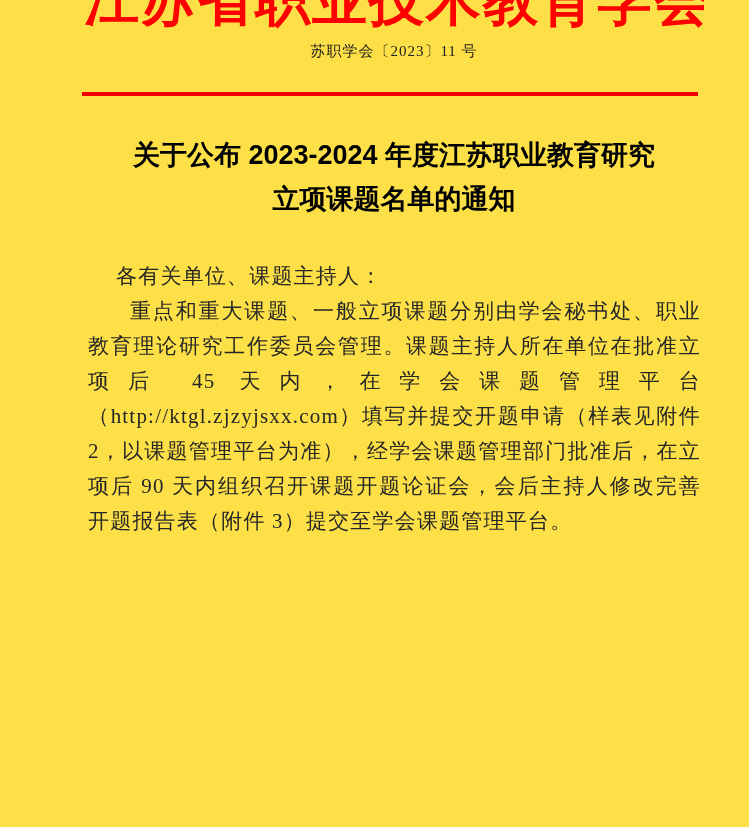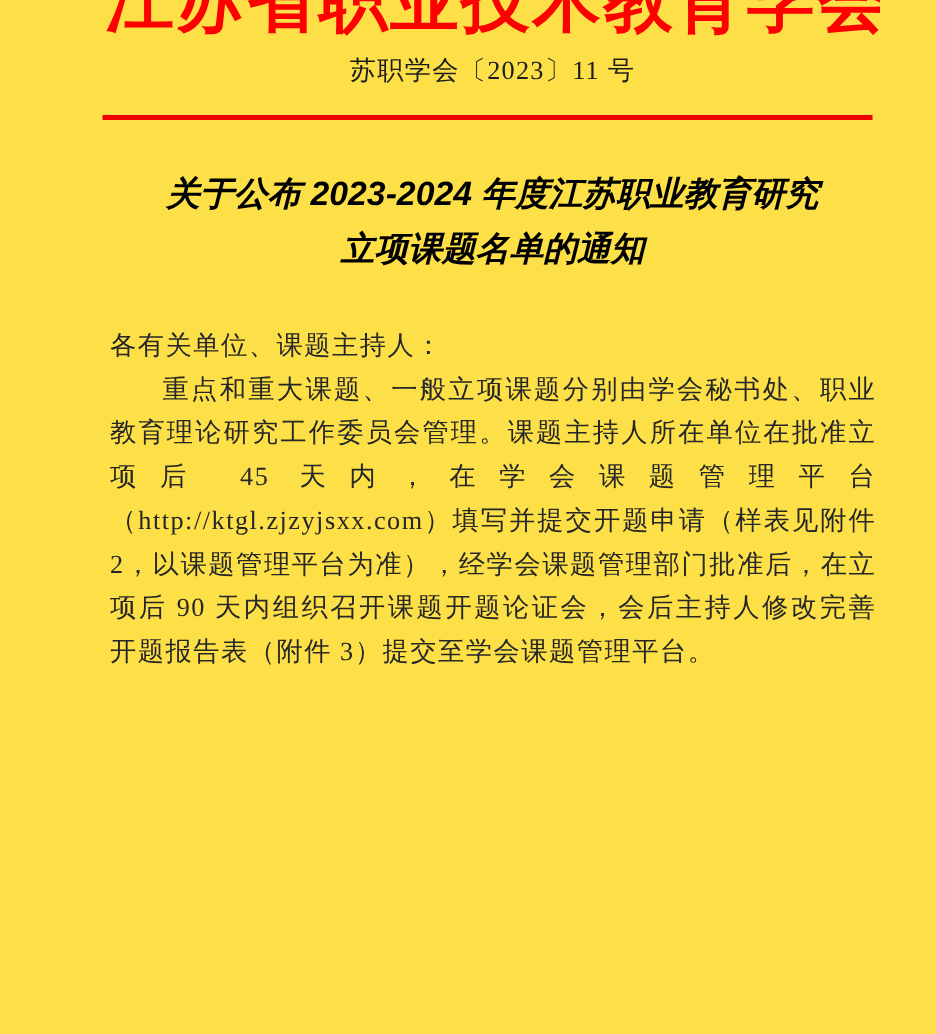--- a/index.html
+++ b/index.html
@@ -31,54 +31,53 @@
     margin-top: -31px;
     font-weight: 900;
     letter-spacing: 2px;
     color: #ff0000;
   }
   .doc-number {
     position: absolute;
     top: 42px; left: 84px;
     width: 620px;
     text-align: center;
-    font-size: 21px;
+    font-size: 15px;
     letter-spacing: 1px;
     color: #1c1c1c;
   }
   .red-divider {
     position: absolute;
     top: 92px; left: 82px;
     width: 616px; height: 4px;
     background: #f20000;
   }
   .doc-title {
     position: absolute;
     top: 133px; left: 48px;
     width: 692px;
     text-align: center;
     font-family: "Liberation Sans", "DejaVu Sans", sans-serif;
     font-weight: 700;
     font-size: 27px;
     line-height: 44px;
     color: #000000;
-    font-style: italic;
   }
   .doc-body {
     position: absolute;
     top: 259px; left: 88px;
     width: 613px;
     font-size: 21px;
     line-height: 35px;
     letter-spacing: 1.2px;
     text-align: justify;
     color: #262626;
   }
   .doc-body p { margin: 0; text-indent: 2em; }
-  .doc-body p.salutation { text-indent: 0; }
+  .doc-body p.salutation { text-indent: 0; margin-left: 28px; }
 </style>
 </head>
 <body>
 
 <div class="page">
 
   <div class="banner-clip">
     <div class="banner-text" style="color: rgb(255, 0, 0);">江苏省职业技术教育学会</div>
   </div>
 

